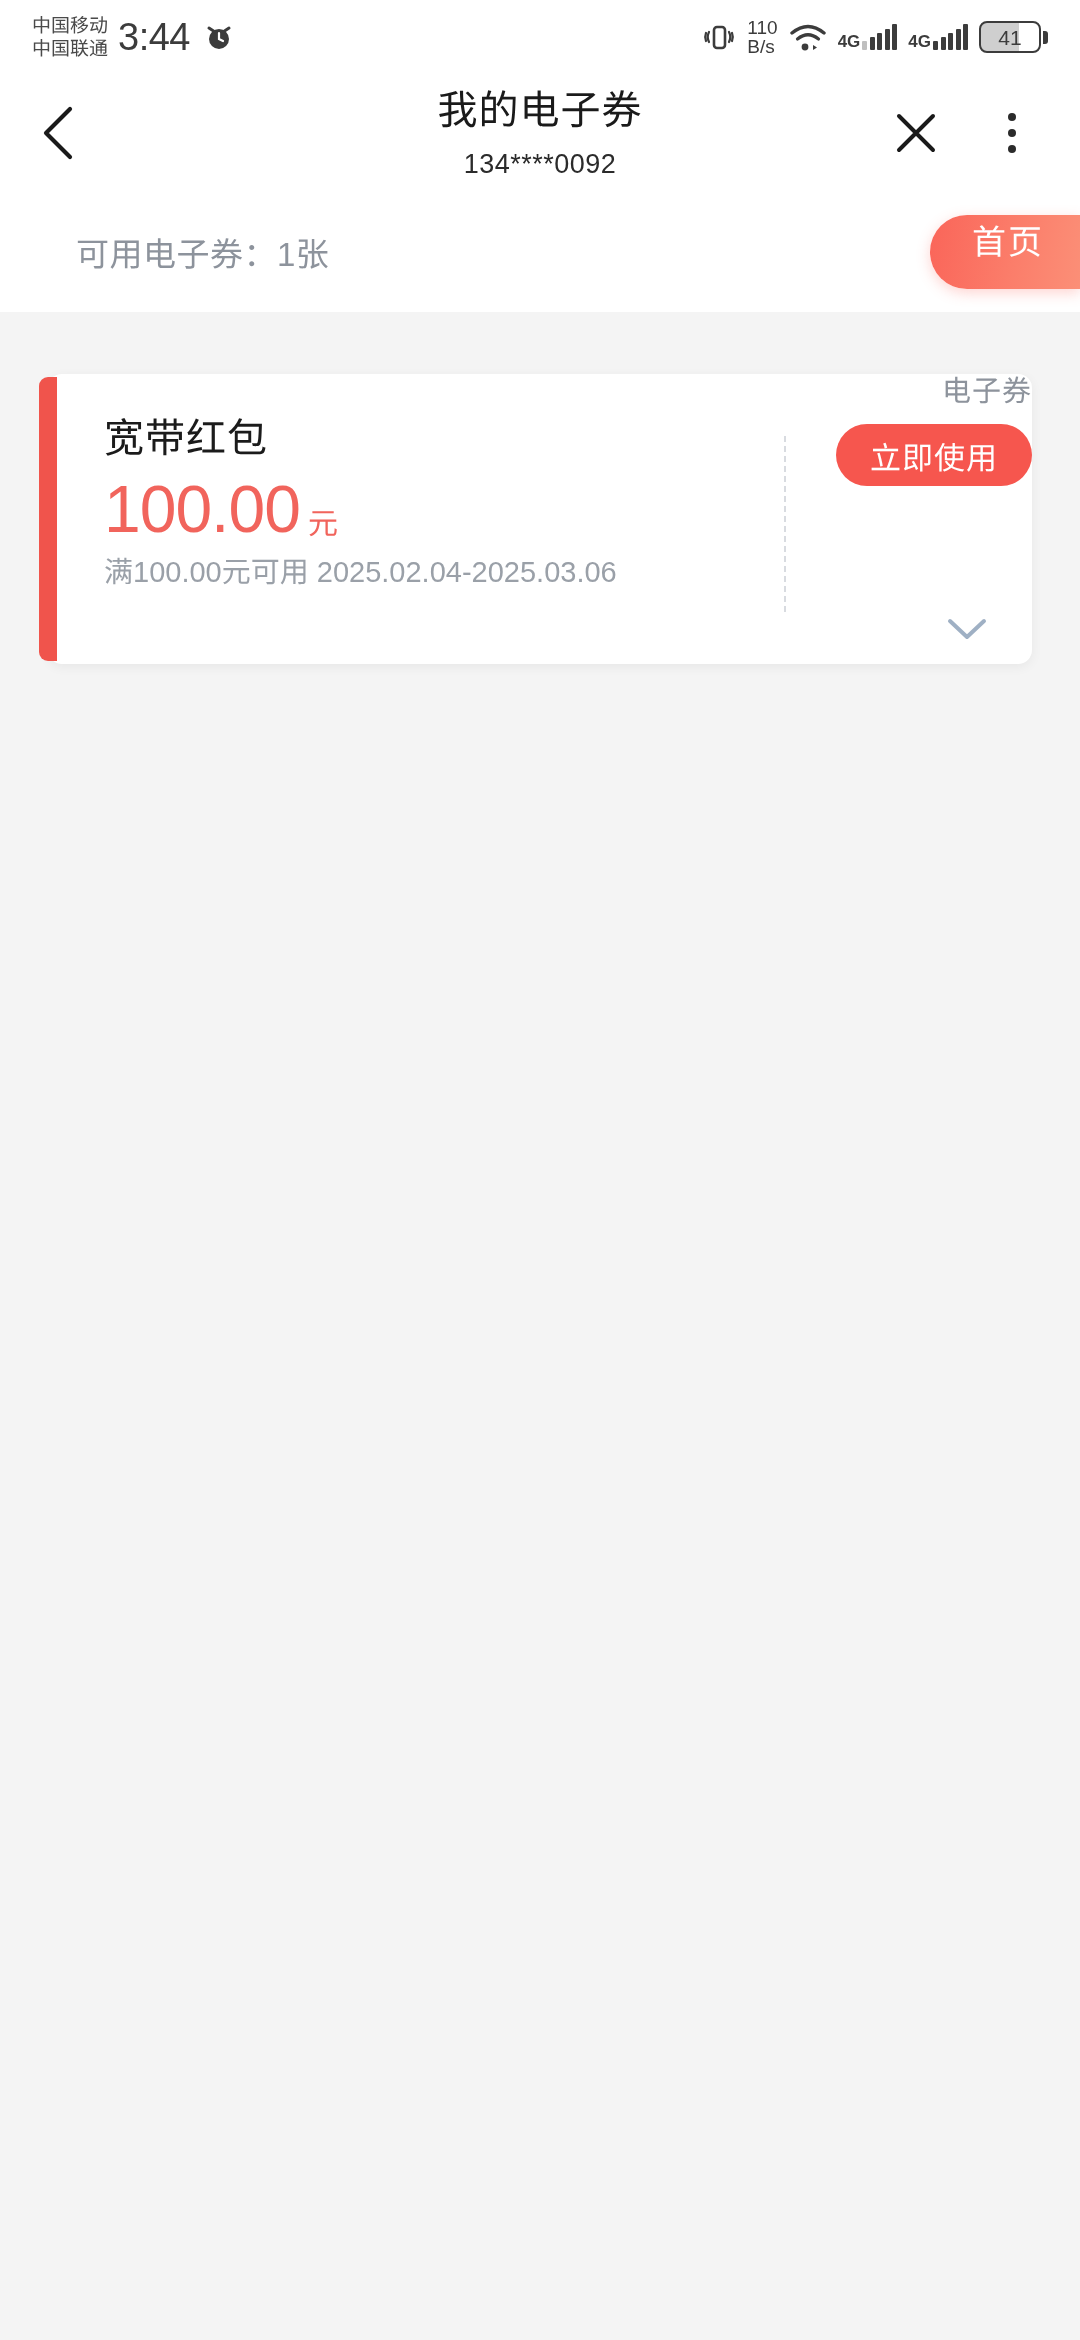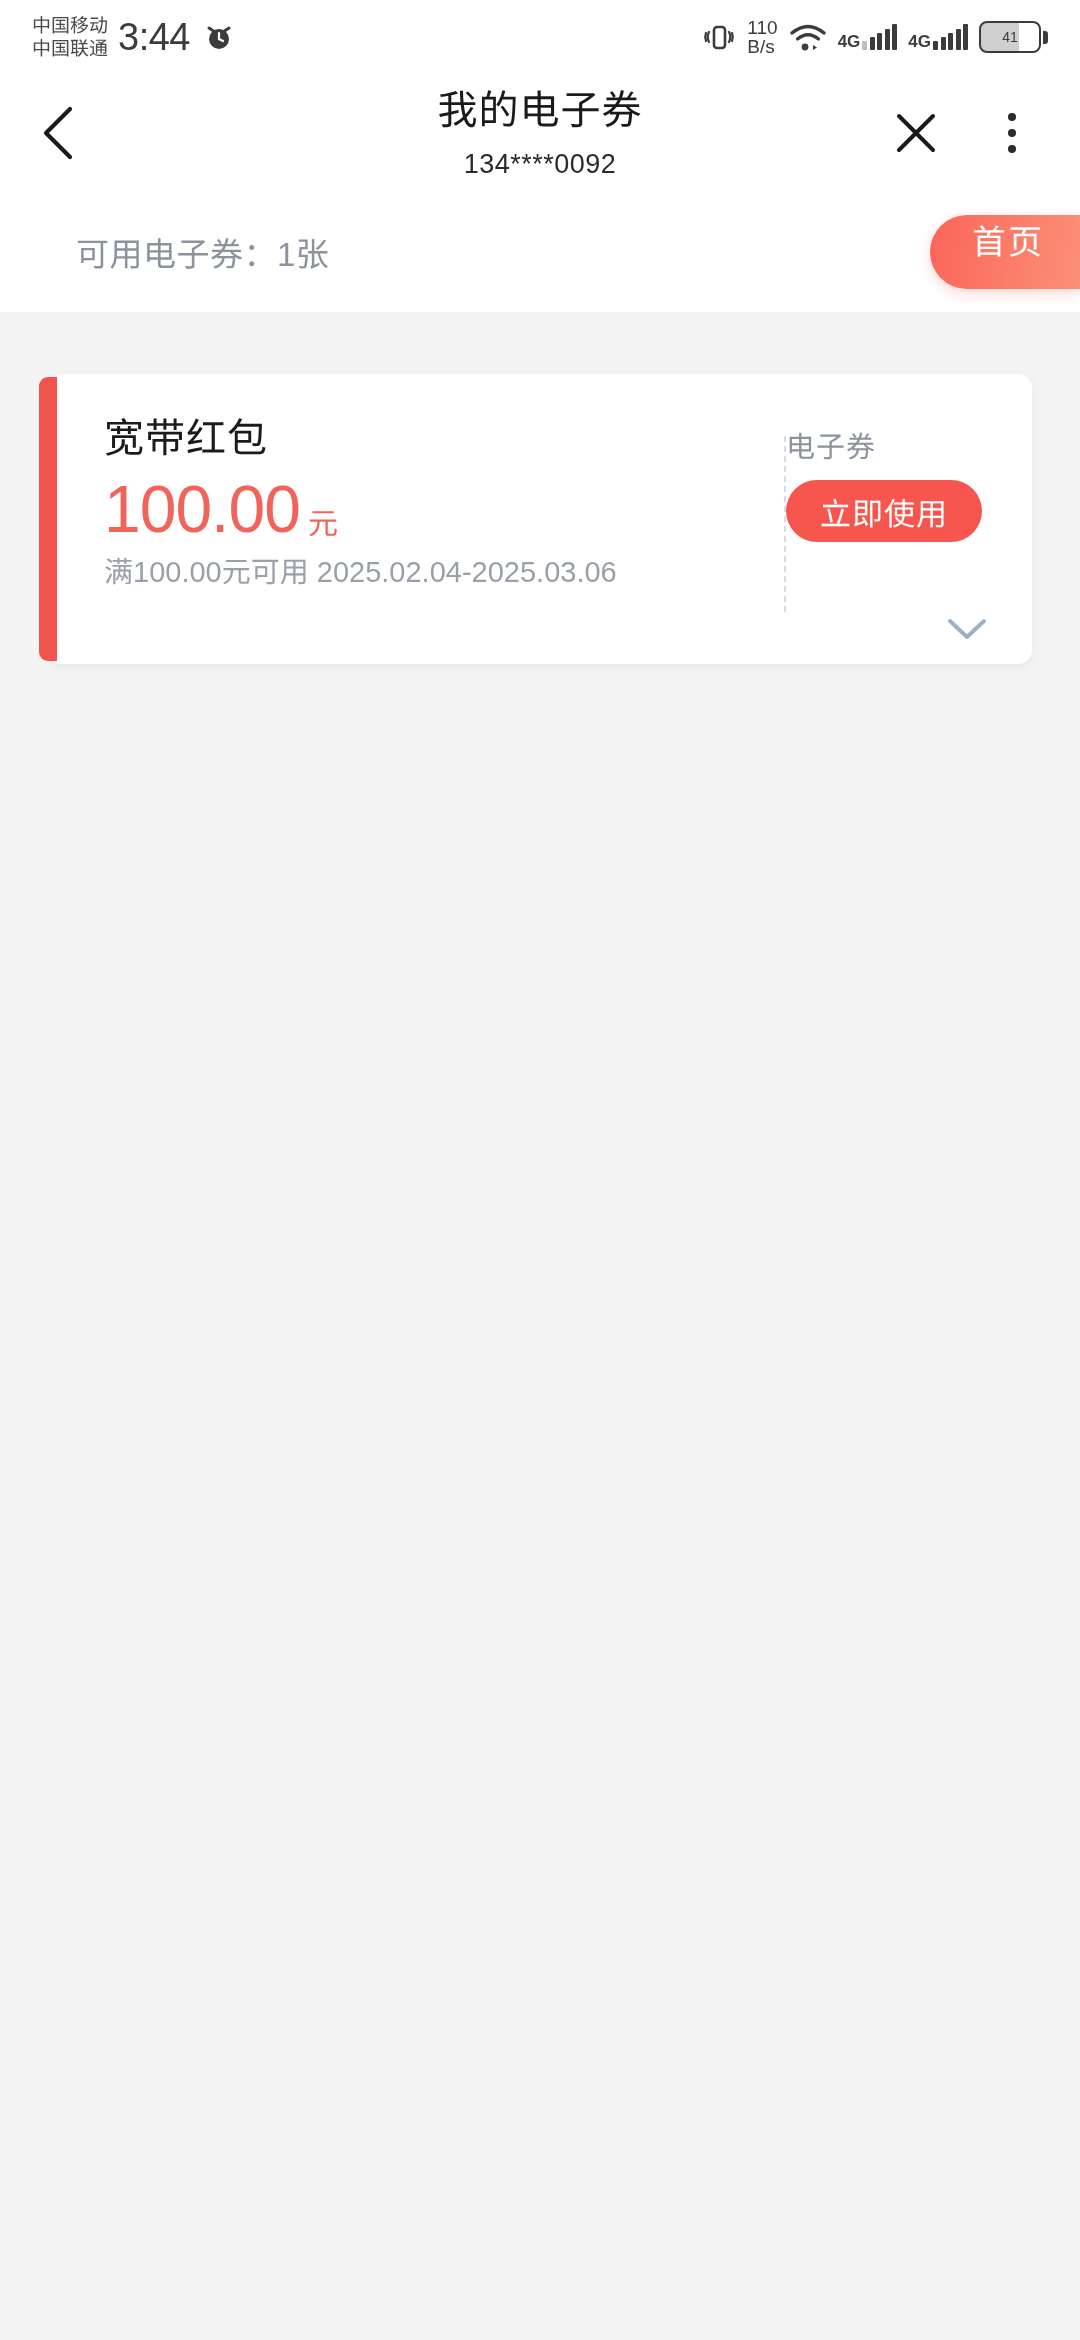--- a/index.html
+++ b/index.html
@@ -38,21 +38,21 @@
   .sig-col { display:flex; align-items:flex-end; gap:2.5px; height:26px; }
   .sig-col i { display:block; width:5px; background:#3c3c3c; border-radius:1px; }
   .battery {
     display:flex; align-items:center; gap:2px;
   }
   .bat-body {
     width:62px; height:32px; border:2.5px solid #3c3c3c; border-radius:8px;
     display:flex; align-items:center; justify-content:center; position:relative;
     background:linear-gradient(to right,#cfcfcf 66%,#ffffff 66%);
   }
-  .bat-body span { font-size:14px; color:#3c3c3c; font-weight:500; line-height:21px; }
+  .bat-body span { font-size:21px; color:#3c3c3c; font-weight:500; line-height:21px; }
   .bat-cap { width:5px; height:13px; background:#3c3c3c; border-radius:0 3px 3px 0; }
 
   
   .navbar {
     position:absolute; top:74px; left:0; width:1080px; height:118px;
     background:#ffffff; display:flex; align-items:center;
   }
   .nav-back { width:120px; height:118px; display:flex; align-items:center; justify-content:center; }
   .nav-titlewrap {
     position:absolute; left:0; right:0; top:0; height:118px;
@@ -112,21 +112,21 @@
   .c-unit { font-size:30px; color:#f1645c; line-height:44px; margin-left:8px; }
   .c-cond {
     margin-top:8px; font-size:29px; color:#9aa0a8; line-height:36px; white-space:nowrap;
   }
   .card-divider {
     width:0; border-left:2px dashed #d8dbe0;
     margin:62px 0 52px 0; flex:0 0 auto; align-self:stretch;
   }
   .card-right {
     flex:0 0 246px; position:relative;
-    display:flex; flex-direction:column; align-items:flex-start; padding-top:56px;
+    display:flex; flex-direction:column; align-items:flex-end; 
   }
   .r-label { font-size:29px; color:#8d939c; line-height:34px; letter-spacing:1px; }
   .use-btn {
     margin-top:16px; width:196px; height:62px; border-radius:31px;
     background:#f6564e;
     display:flex; align-items:center; justify-content:center;
   }
   .use-btn span { font-size:31px; color:#ffffff; letter-spacing:1px; }
   .chev {
     position:absolute; bottom:22px; right:44px; width:42px; height:26px;

